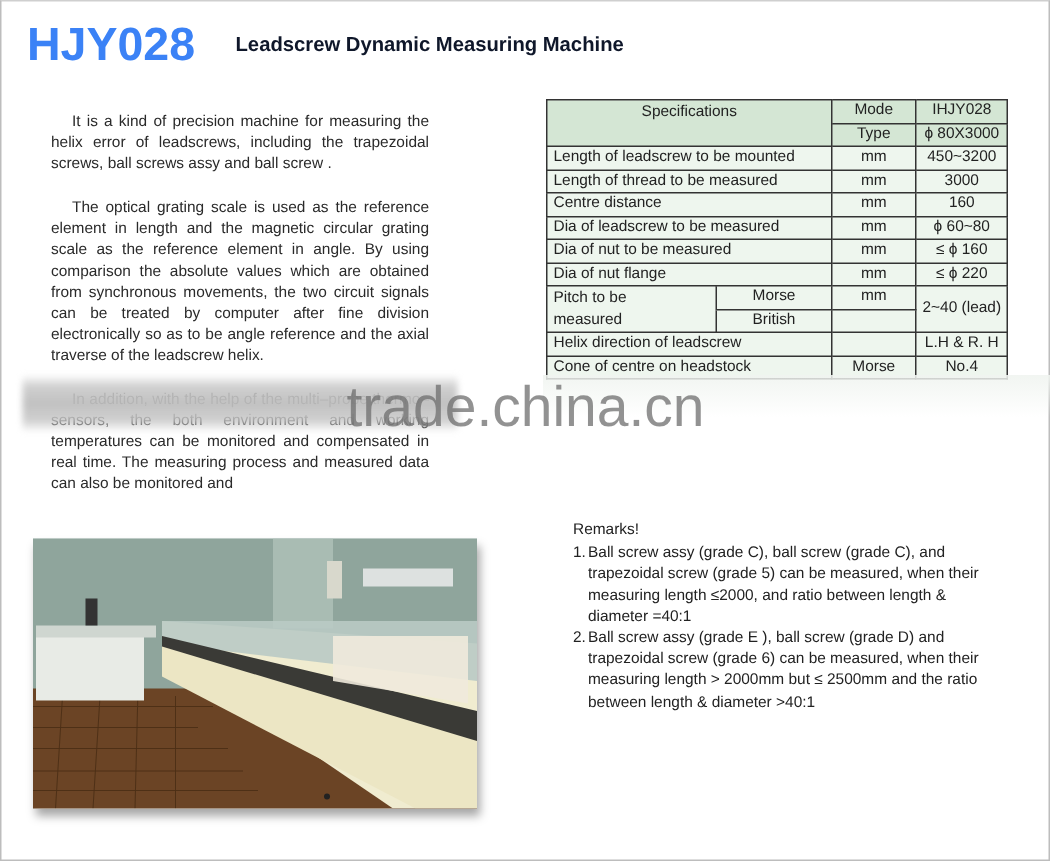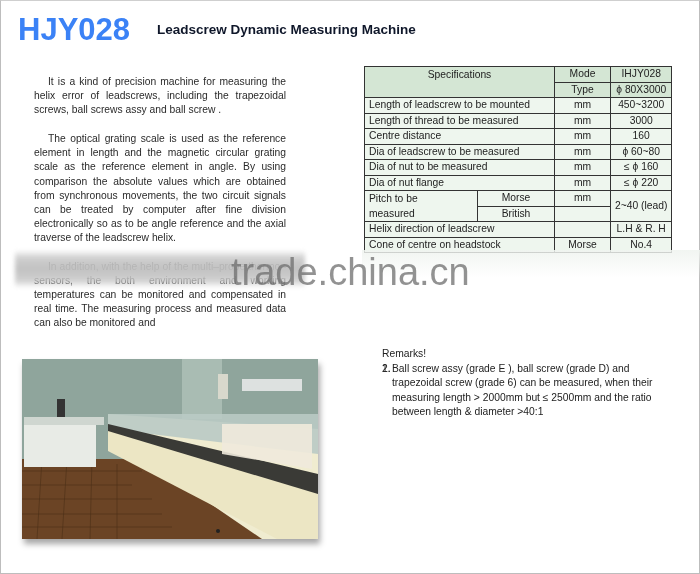--- a/index.html
+++ b/index.html
@@ -176,19 +176,20 @@
     <rect x="220" y="20" width="60" height="12" fill="#e6e8e8" opacity="0.9"></rect>
     <circle cx="196" cy="172" r="2" fill="#222"></circle>
   </svg>
 </div>
 
 <div class="remarks">
   <div class="title">Remarks!</div>
   <ol>
     <li>
       <span class="num">1.</span>
+      <span>Ball screw assy (grade C), ball screw (grade C), and trapezoidal screw (grade 5) can be measured, when their measuring length ≤2000, and ratio between length &amp; diameter =40:1</span>
     </li>
     <li>
       <span class="num">2.</span>
       <span>Ball screw assy (grade E ), ball screw (grade D) and trapezoidal screw (grade 6) can be measured, when their measuring length &gt; 2000mm but ≤ 2500mm and the ratio between length &amp; diameter &gt;40:1</span>
     </li>
   </ol>
 </div>
 
 </body></html>

